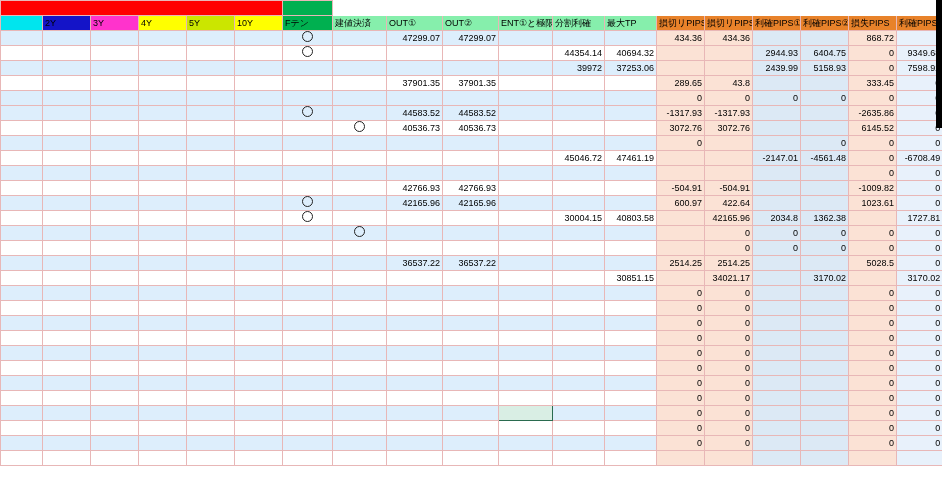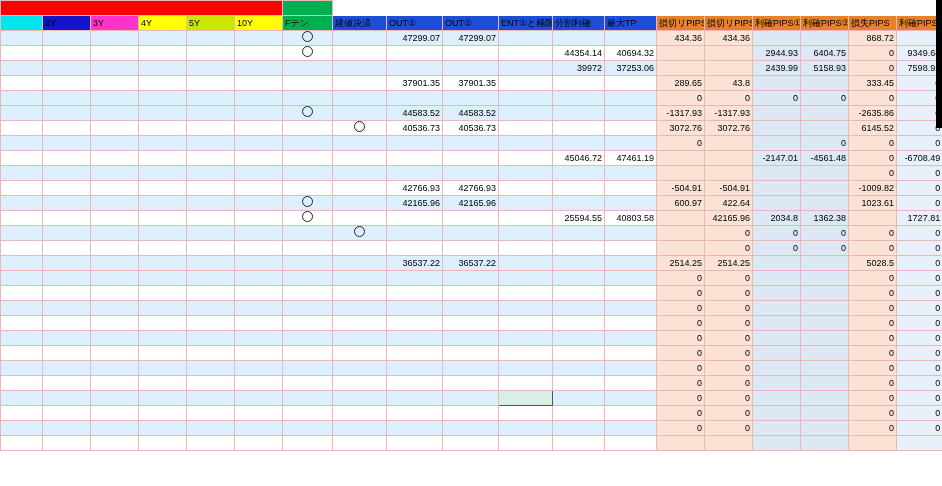--- a/index.html
+++ b/index.html
@@ -44,21 +44,21 @@
     color:#000;
     white-space:normal;
     word-break:break-all;
   }
   .h-cyan{background:#00e5ee;}
   .h-blue{background:#1414c8;color:#fff;}
   .h-magenta{background:#ff33cc;}
   .h-yellow{background:#ffff00;margin-left:16px;}
   .h-lime{background:#cbe600;}
   .h-green{background:#00b050;}
-  .h-white{background:#1d4ed8;}
+  .h-white{background:#86efac;}
   .h-orange{background:#e8822a;}
 
   
   .c-white{background:#ffffff;}
   .c-stripe{background:#ddeefc;}
   .c-peach{background:#fbe2d5;}
   .c-bluegrey{background:#dce9f5;}
   .c-ltblue{background:#e8f1fb;}
 
   .num{text-align:right;padding-right:3px;}
@@ -392,21 +392,21 @@
           <td class="c-white"></td>
           <td class="c-white"></td>
           <td class="c-white"></td>
           <td class="c-white"></td>
           <td class="c-white"></td>
           <td class="c-white ctr"><span class="circ"></span></td>
           <td class="c-white ctr"></td>
           <td class="c-white num"></td>
           <td class="c-white num"></td>
           <td class="c-white num"></td>
-          <td class="c-white num">25594.55</td>
+          <td class="c-white num">30004.15</td>
           <td class="c-white num">40803.58</td>
           <td class="c-peach num"></td>
           <td class="c-peach num">42165.96</td>
           <td class="c-bluegrey num">2034.8</td>
           <td class="c-bluegrey num">1362.38</td>
           <td class="c-peach num"></td>
           <td class="c-ltblue num">1727.81</td>
         </tr>
         <tr>
           <td class="c-stripe"></td>
@@ -465,20 +465,41 @@
           <td class="c-stripe num"></td>
           <td class="c-stripe num"></td>
           <td class="c-peach num">2514.25</td>
           <td class="c-peach num">2514.25</td>
           <td class="c-bluegrey num"></td>
           <td class="c-bluegrey num"></td>
           <td class="c-peach num">5028.5</td>
           <td class="c-ltblue num">0</td>
         </tr>
         <tr>
+          <td class="c-white"></td>
+          <td class="c-white"></td>
+          <td class="c-white"></td>
+          <td class="c-white"></td>
+          <td class="c-white"></td>
+          <td class="c-white"></td>
+          <td class="c-white ctr"></td>
+          <td class="c-white ctr"></td>
+          <td class="c-white num"></td>
+          <td class="c-white num"></td>
+          <td class="c-white num"></td>
+          <td class="c-white num"></td>
+          <td class="c-white num">30851.15</td>
+          <td class="c-peach num"></td>
+          <td class="c-peach num">34021.17</td>
+          <td class="c-bluegrey num"></td>
+          <td class="c-bluegrey num">3170.02</td>
+          <td class="c-peach num"></td>
+          <td class="c-ltblue num">3170.02</td>
+        </tr>
+        <tr>
           <td class="c-stripe"></td>
           <td class="c-stripe"></td>
           <td class="c-stripe"></td>
           <td class="c-stripe"></td>
           <td class="c-stripe"></td>
           <td class="c-stripe"></td>
           <td class="c-stripe ctr"></td>
           <td class="c-stripe ctr"></td>
           <td class="c-stripe num"></td>
           <td class="c-stripe num"></td>

